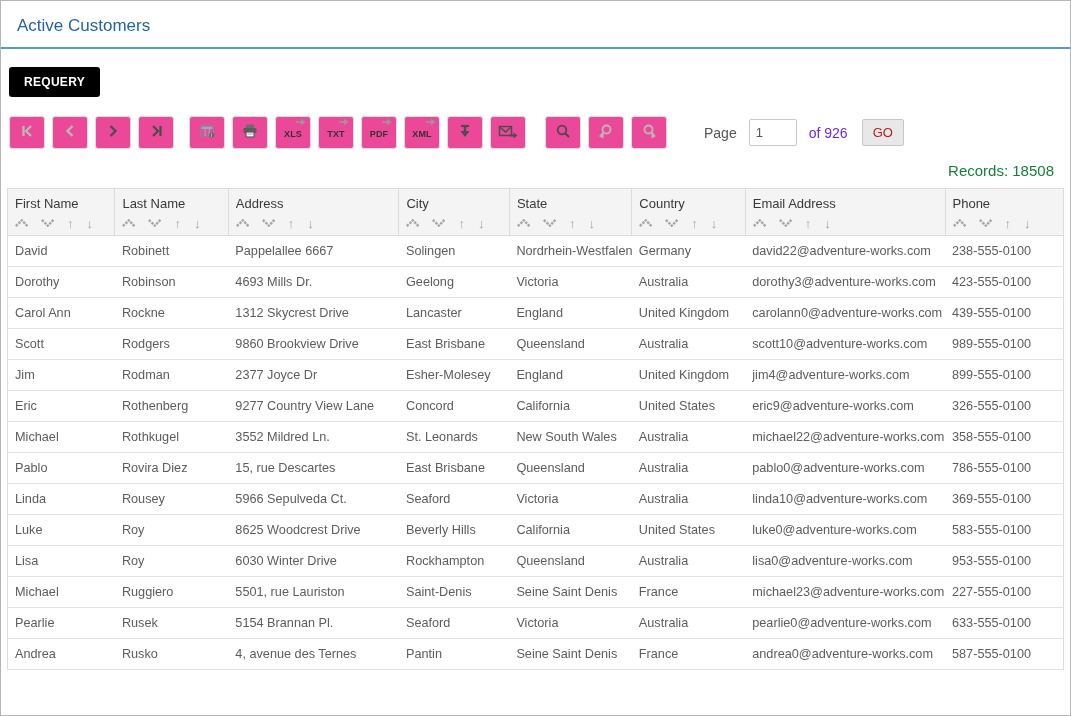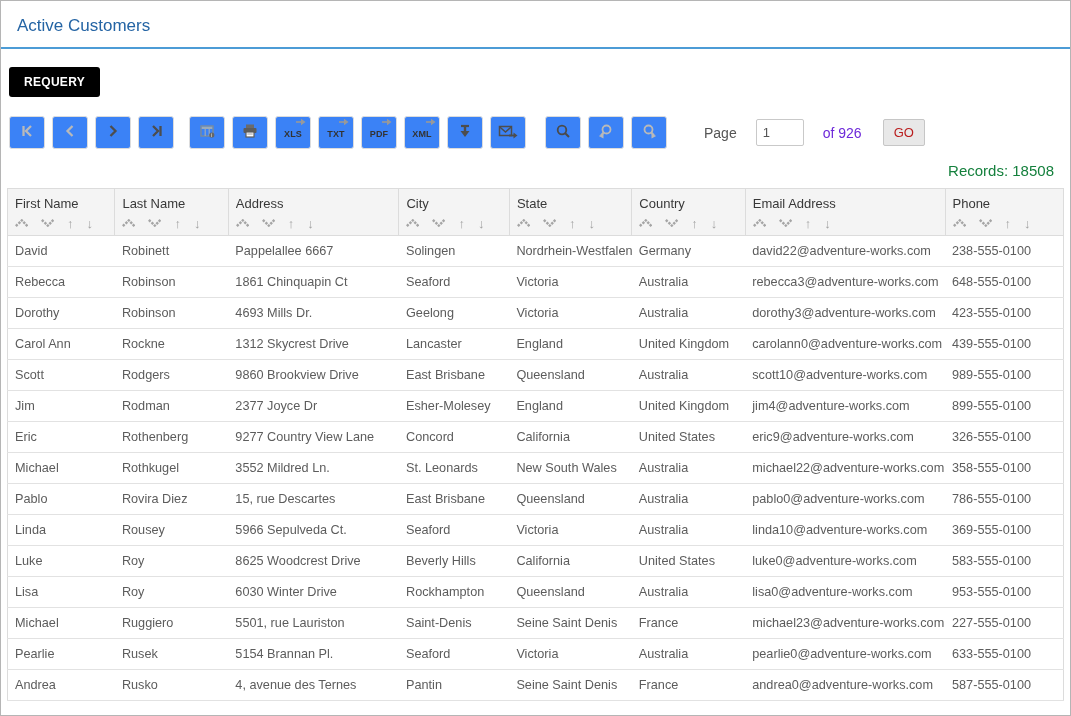--- a/index.html
+++ b/index.html
@@ -24,30 +24,30 @@
     margin:18px 0 0 8px; padding:8px 15px;
     background:#000000; color:#fff; border:none; border-radius:3px;
     font-family:inherit; font-size:12px; font-weight:bold; letter-spacing:.3px;
     cursor:pointer;
   }
   .toolbar {
     margin:19px 8px 0 8px; display:flex; align-items:center; gap:7px;
   }
   .tbtn {
     width:36px; height:33px; flex:none;
-    background:#3b82f6; border:1px solid #dcdcdc; border-radius:3px;
+    background:#ec4899; border:1px solid #dcdcdc; border-radius:3px;
     display:flex; align-items:center; justify-content:center;
     cursor:pointer; padding:0;
   }
   .gap-m { margin-left:8px; }
   .gap-l { margin-left:12px; }
   .exp { position:relative; display:inline-block; line-height:1; }
   .exp-label { font-size:9px; font-weight:bold; color:#333; letter-spacing:.2px; }
   .exp-arrow { position:absolute; top:-8px; right:-4px; }
-  .pagination { display:flex; align-items:center; margin-left:30px; gap:19px; }
+  .pagination { display:flex; align-items:center; margin-left:30px; gap:12px; }
   .page-label { font-size:14px; color:#555; }
   .page-input {
     width:48px; height:27px; border:1px solid #c9c9c9; border-radius:2px;
     font-family:inherit; font-size:13px; color:#555; padding:0 6px;
   }
   .of-label { font-size:14px; color:#6d28d9; white-space:nowrap; }
   .go-btn {
     height:27px; padding:0 10px; margin-left:2px;
     background:#e8e8e8; border:1px solid #c6c6c6; border-radius:2px;
     font-family:inherit; font-size:13px; color:#b91c1c; cursor:pointer;
@@ -501,30 +501,20 @@
           <td>David</td>
           <td>Robinett</td>
           <td>Pappelallee 6667</td>
           <td>Solingen</td>
           <td>Nordrhein-Westfalen</td>
           <td>Germany</td>
           <td>david22@adventure-works.com</td>
           <td>238-555-0100</td>
         </tr>
         <tr>
-          <td>Rebecca</td>
-          <td>Robinson</td>
-          <td>1861 Chinquapin Ct</td>
-          <td>Seaford</td>
-          <td>Victoria</td>
-          <td>Australia</td>
-          <td>rebecca3@adventure-works.com</td>
-          <td>648-555-0100</td>
-        </tr>
-        <tr>
           <td>Dorothy</td>
           <td>Robinson</td>
           <td>4693 Mills Dr.</td>
           <td>Geelong</td>
           <td>Victoria</td>
           <td>Australia</td>
           <td>dorothy3@adventure-works.com</td>
           <td>423-555-0100</td>
         </tr>
         <tr>

